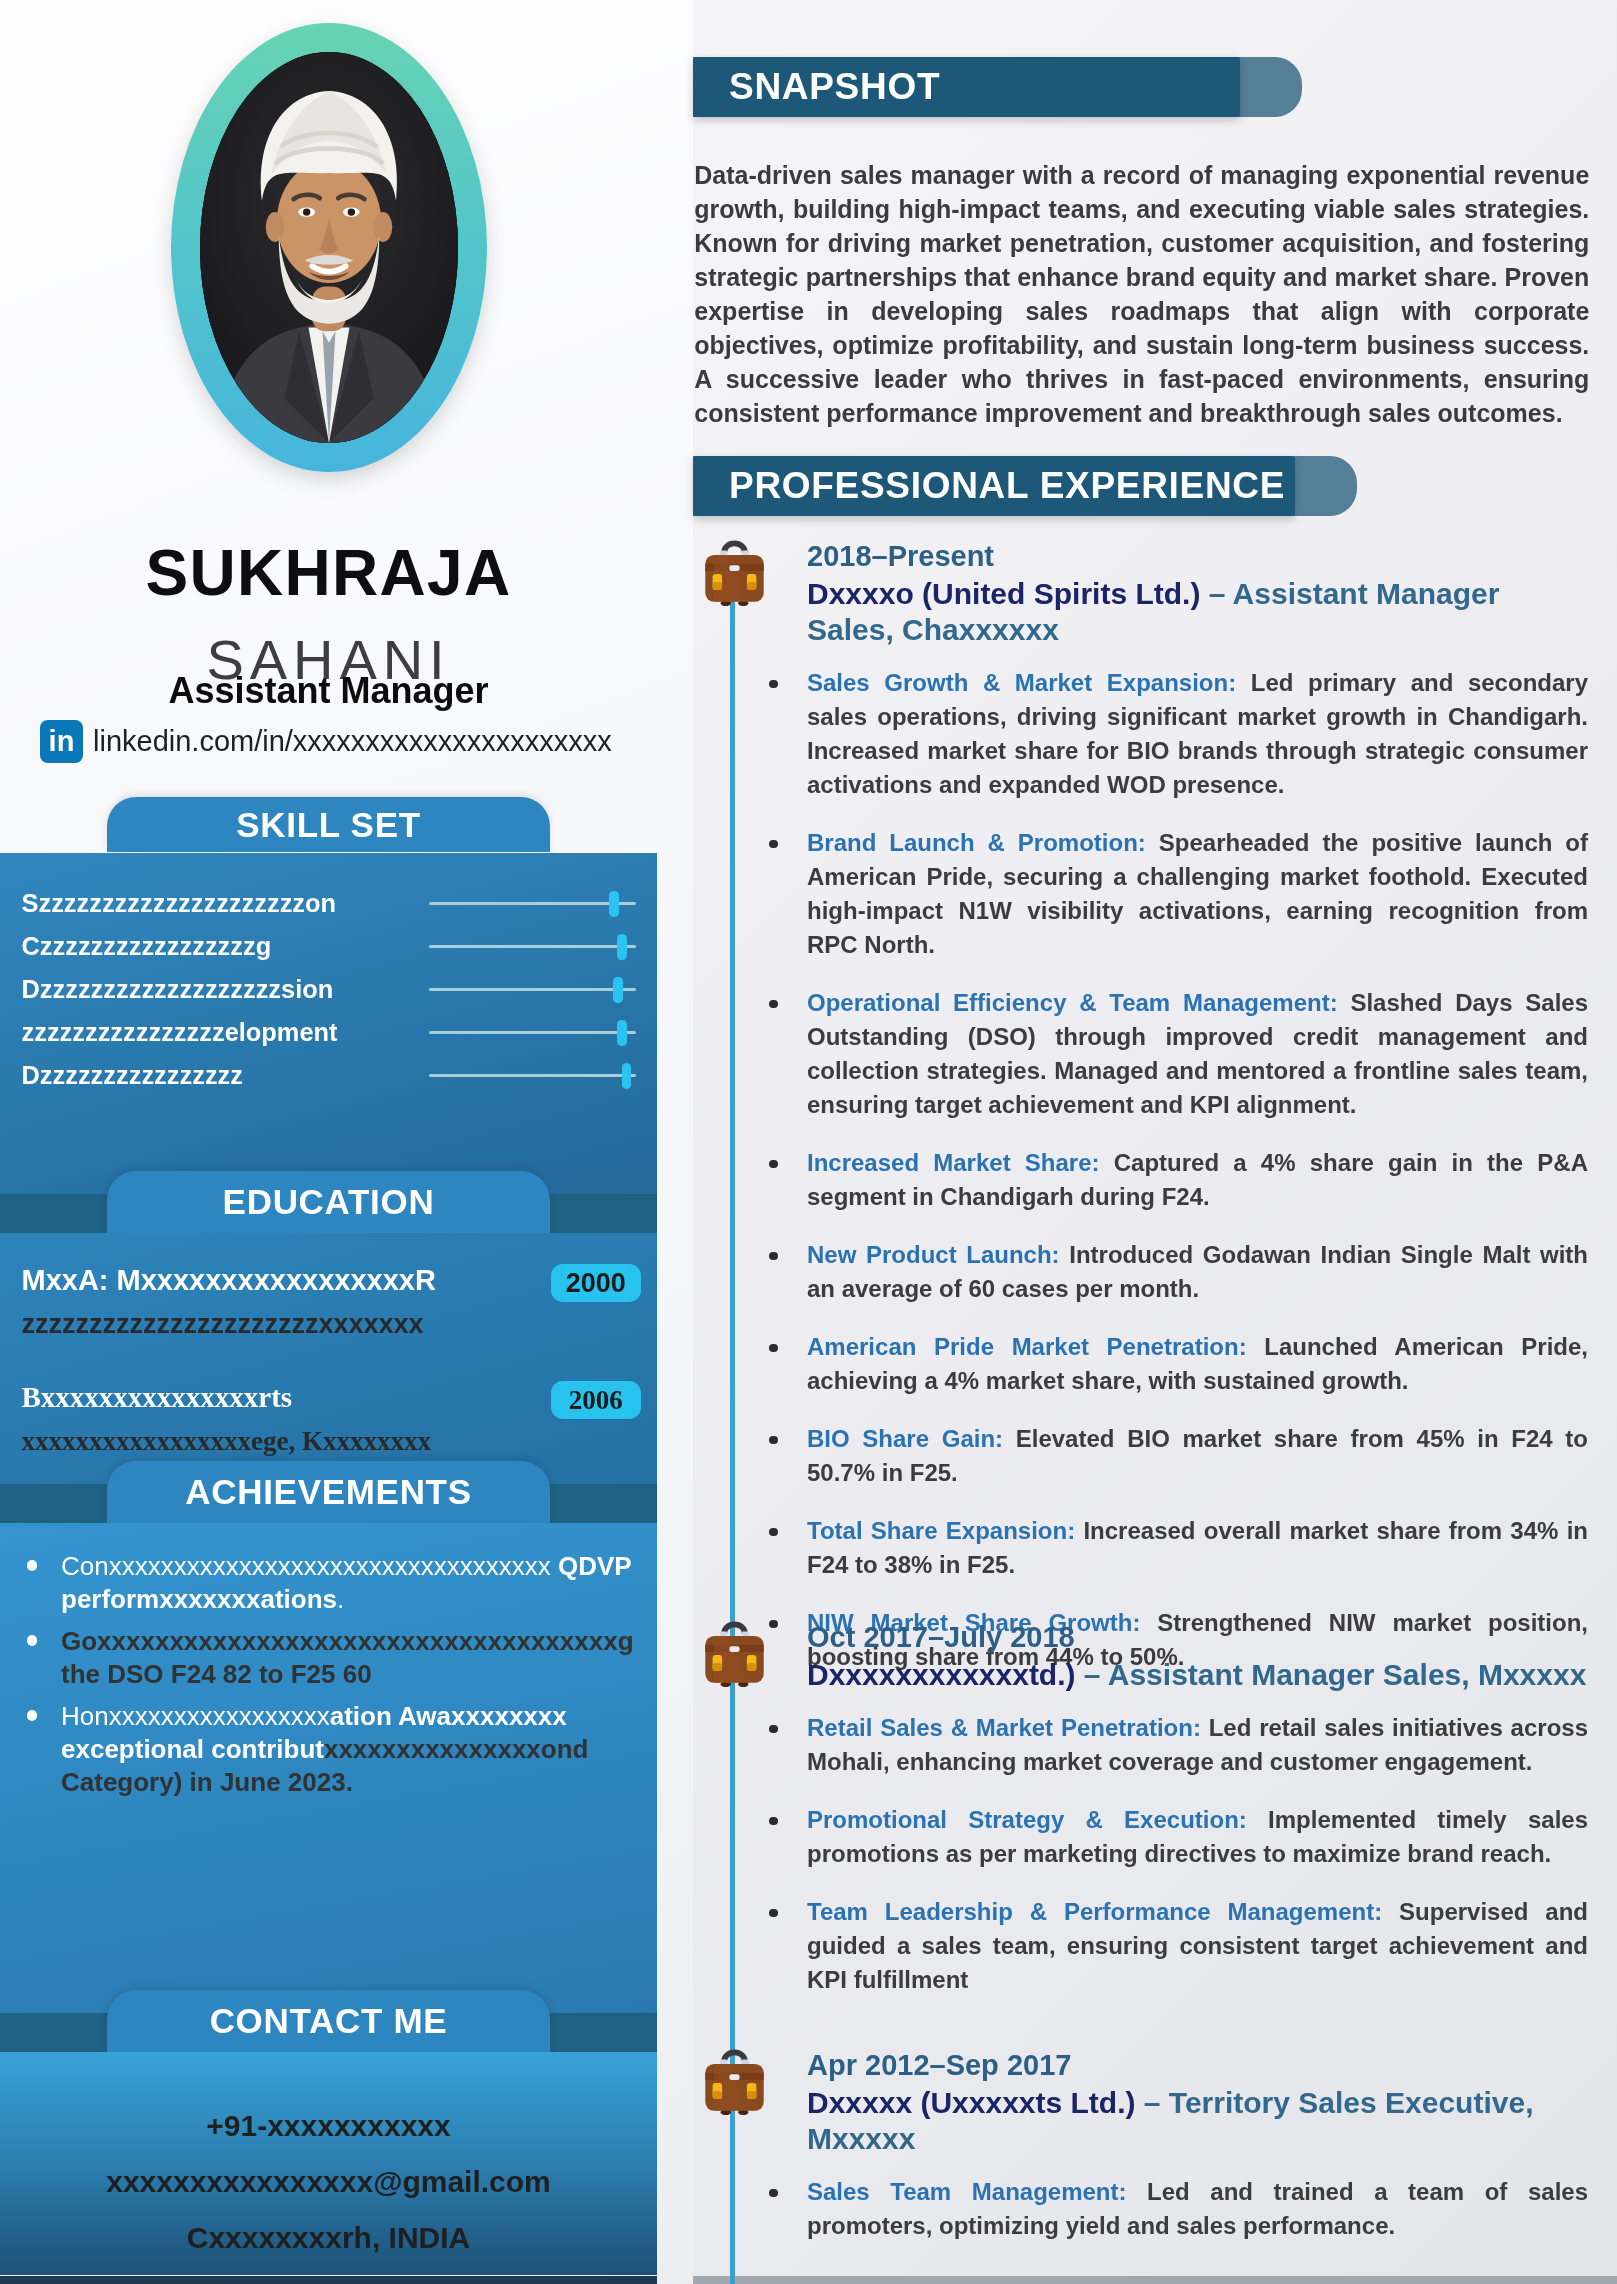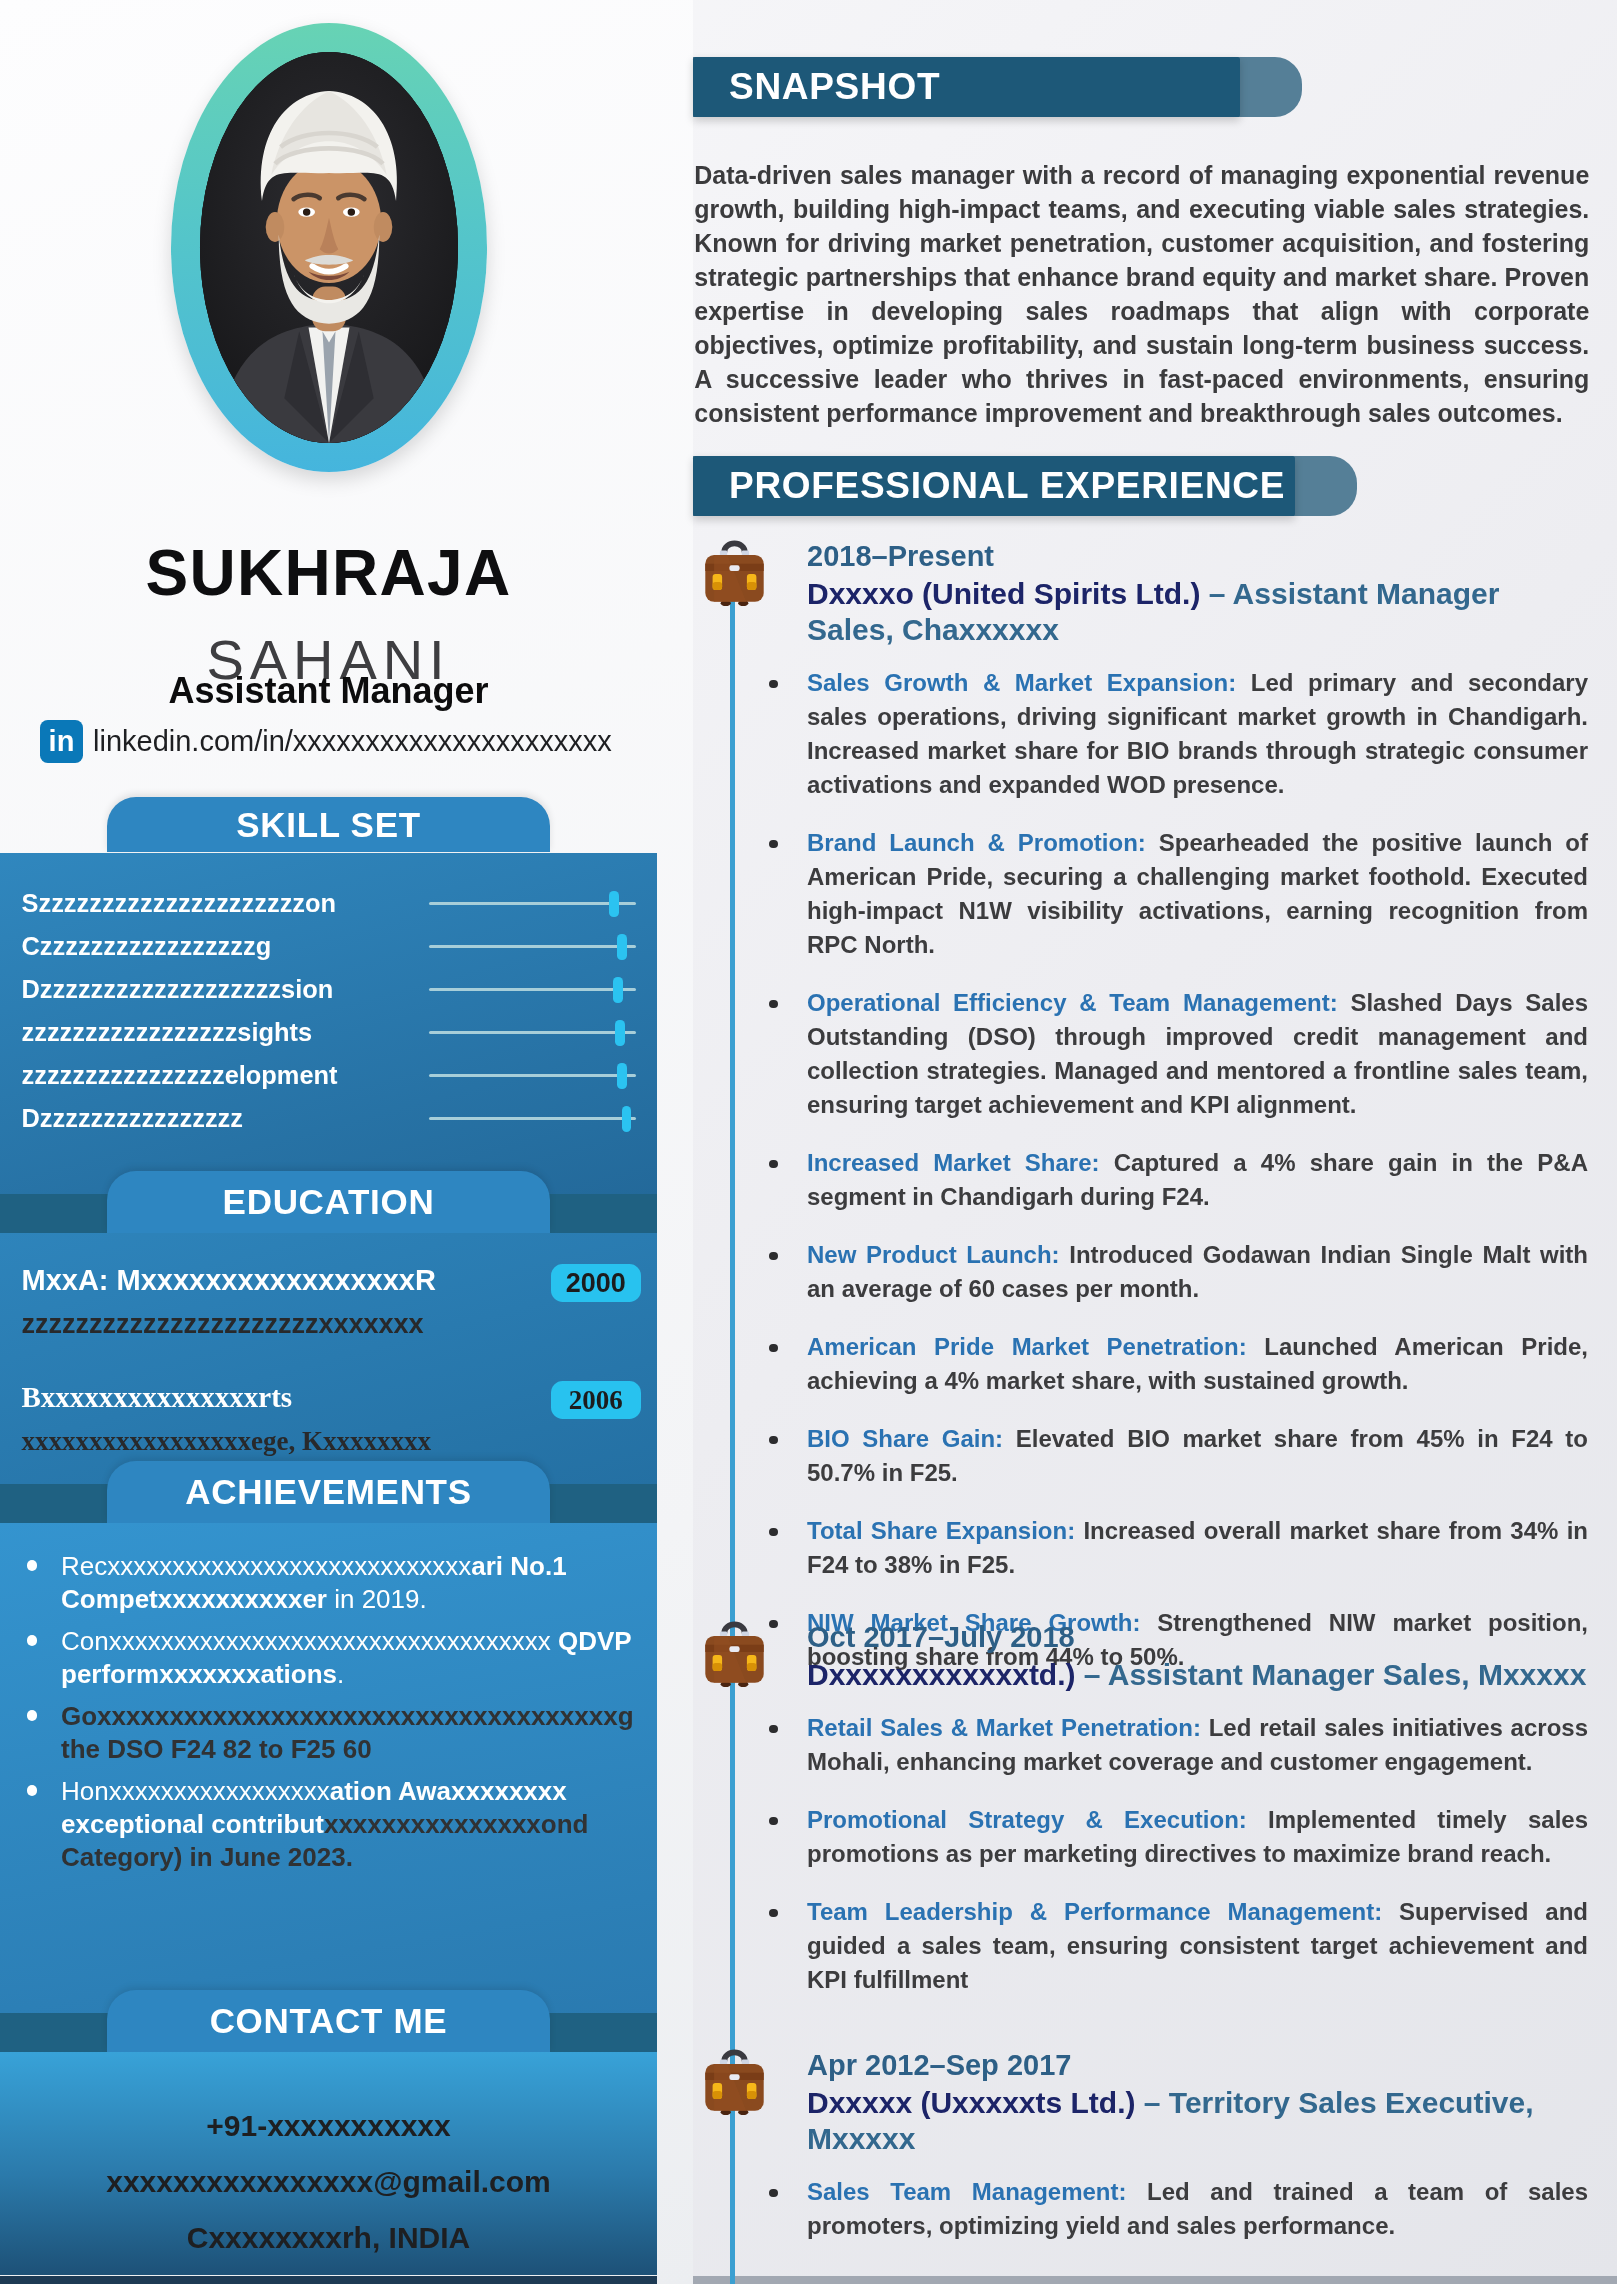--- a/index.html
+++ b/index.html
@@ -184,27 +184,20 @@
           </span>
         </div>
         <div class="skill-row">
           <span class="skill-label">Dzzzzzzzzzzzzzzzzzzzsion</span>
           <span class="skill-slider">
             <span class="skill-track"></span>
             <span class="skill-handle" style="left: calc(94% - 9.8px);"></span>
           </span>
         </div>
         <div class="skill-row">
-          <span class="skill-label">zzzzzzzzzzzzzzzzzsights</span>
-          <span class="skill-slider">
-            <span class="skill-track"></span>
-            <span class="skill-handle" style="left: calc(95% - 9.8px);"></span>
-          </span>
-        </div>
-        <div class="skill-row">
           <span class="skill-label">zzzzzzzzzzzzzzzzelopment</span>
           <span class="skill-slider">
             <span class="skill-track"></span>
             <span class="skill-handle" style="left: calc(96% - 9.8px);"></span>
           </span>
         </div>
         <div class="skill-row">
           <span class="skill-label">Dzzzzzzzzzzzzzzzz</span>
           <span class="skill-slider">
             <span class="skill-track"></span>
@@ -232,21 +225,20 @@
       </div>
     </div>
 
   <div class="sec-head" id="ach-head">
     <div class="sec-tab">
       <span>ACHIEVEMENTS</span>
     </div>
   </div>
   <div id="ach-panel">
     <ul id="ach-list">
-        <li><span class="seg-white">Recxxxxxxxxxxxxxxxxxxxxxxxxxxxx</span><span class="seg-white-bold">ari No.1 Competxxxxxxxxxxer</span><span class="seg-white"> in 2019.</span></li>
         <li><span class="seg-white">Conxxxxxxxxxxxxxxxxxxxxxxxxxxxxxxxxxx </span><span class="seg-white-bold">QDVP performxxxxxxxations</span><span class="seg-white">.</span></li>
         <li><span class="seg-dark">Goxxxxxxxxxxxxxxxxxxxxxxxxxxxxxxxxxxxxg the DSO F24 82 to F25 60</span></li>
         <li><span class="seg-white">Honxxxxxxxxxxxxxxxxx</span><span class="seg-white-bold">ation Awaxxxxxxxx exceptional contribut</span><span class="seg-dark">xxxxxxxxxxxxxxxond Category) in June 2023.</span></li>
       </ul>
   </div>
 
   <div class="sec-head" id="contact-head">
     <div class="sec-tab">
       <span>CONTACT ME</span>
     </div>

